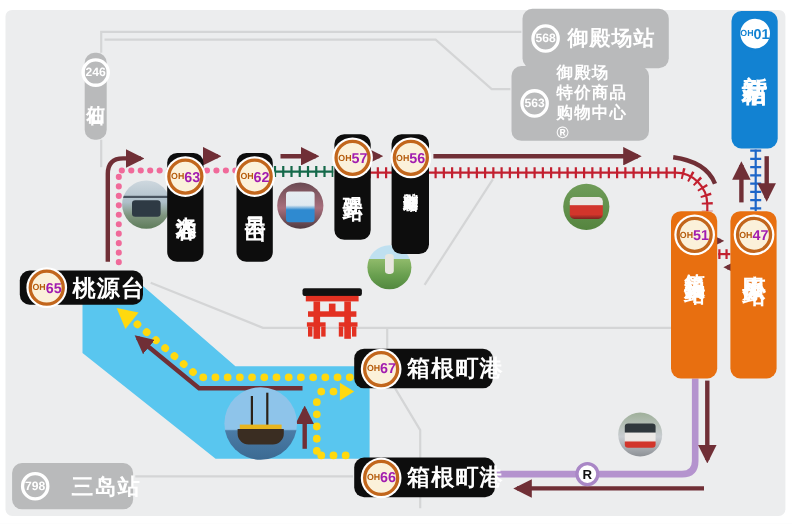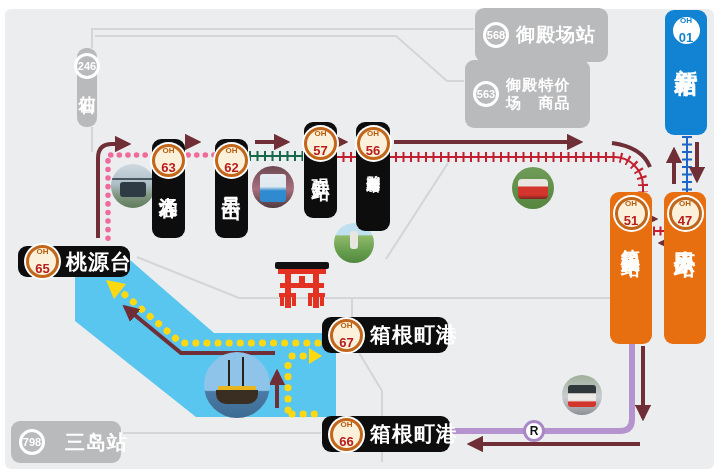--- a/index.html
+++ b/index.html
@@ -13,32 +13,32 @@
   .vbox{flex-direction:column;justify-content:flex-start;padding-top:5px;gap:4px;}
   .hbox{flex-direction:row;padding:0 8px;gap:7px;justify-content:flex-start;}
   .black{background:#0d0d0d;border-radius:9px;}
   .orange{background:#e86f10;border-radius:9px;}
   .blue{background:#1282d2;border-radius:9px;}
   .grayb{background:#b9babb;border-radius:9px;}
   .vname{writing-mode:vertical-rl;text-orientation:upright;font-weight:700;color:#fff;line-height:1;letter-spacing:2px;}
   .hname{font-weight:700;color:#fff;letter-spacing:1px;white-space:nowrap;}
 
   
-  .oh-badge{display:flex;flex-direction:column;align-items:center;justify-content:space-between;
+  .oh-badge{display:flex;flex-direction:row;align-items:center;justify-content:flex-end;
             width:27px;height:27px;border-radius:50%;background:#fbf1da;border:3px solid #c2661c;
             box-shadow:0 0 0 2px #ffffff;line-height:1;flex:none;}
   .oh-badge .t{font-size:8px;font-weight:700;color:#b55b0c;}
-  .oh-badge .n{font-size:13px;font-weight:800;color:#b91c1c;margin-top:-1px;}
+  .oh-badge .n{font-size:13px;font-weight:800;color:#a21caf;margin-top:-1px;}
   .oh-badge.bluebadge{background:#fff;border:2px solid #1282d2;box-shadow:none;width:27px;height:27px;}
   .oh-badge.bluebadge .t,.oh-badge.bluebadge .n{color:#1282d2;}
 
   
   .road-circle{width:26px;height:26px;border-radius:50%;border:3px solid #fff;color:#fff;
                display:flex;align-items:center;justify-content:center;font-weight:700;font-size:11px;flex:none;box-sizing:border-box;}
-  .multi{display:flex;color:#fff;font-weight:700;font-size:15px;line-height:18px;letter-spacing:1px;}
+  .multi{display:flex;flex-direction:column;color:#fff;font-weight:700;font-size:15px;line-height:18px;letter-spacing:1px;}
 
   
   #r-badge{position:absolute;left:523px;top:420px;width:22px;height:22px;border-radius:50%;
            background:#fff;border:3px solid #a987c6;box-sizing:border-box;display:flex;align-items:center;justify-content:center;
            font-weight:800;font-size:12px;color:#111;}
 
   
   .photo{position:absolute;border-radius:50%;overflow:hidden;}
   .photo .inner{position:absolute;}
   #ph-ropeway{left:111px;top:164px;width:44px;height:44px;background:linear-gradient(180deg,#cfd8df 0%,#aebfc9 45%,#7f957f 72%,#5e7c5a 100%);}
@@ -175,20 +175,21 @@
   </div>
   <div class="box hbox grayb" style="left:475px;top:8px;width:133px;height:54px;">
     <span class="road-circle">568</span>
     <span class="hname" style="font-size:19px;">御殿场站</span>
   </div>
   <div class="box hbox grayb" style="left:465px;top:60px;width:125px;height:68px;">
     <span class="road-circle">563</span>
     <span class="multi">
       <span>御殿场</span>
       <span>特价商品</span>
+      <span>购物中心®</span>
     </span>
   </div>
   <div class="box hbox grayb" style="left:11px;top:421px;width:110px;height:42px;gap:20px;">
     <span class="road-circle">798</span>
     <span class="hname" style="font-size:20px;text-align:right;">三岛站</span>
   </div>
 
   <div class="box vbox black" style="left:152px;top:139px;width:33px;height:99px;">
     <span class="oh-badge">
         <span class="t">OH</span>

